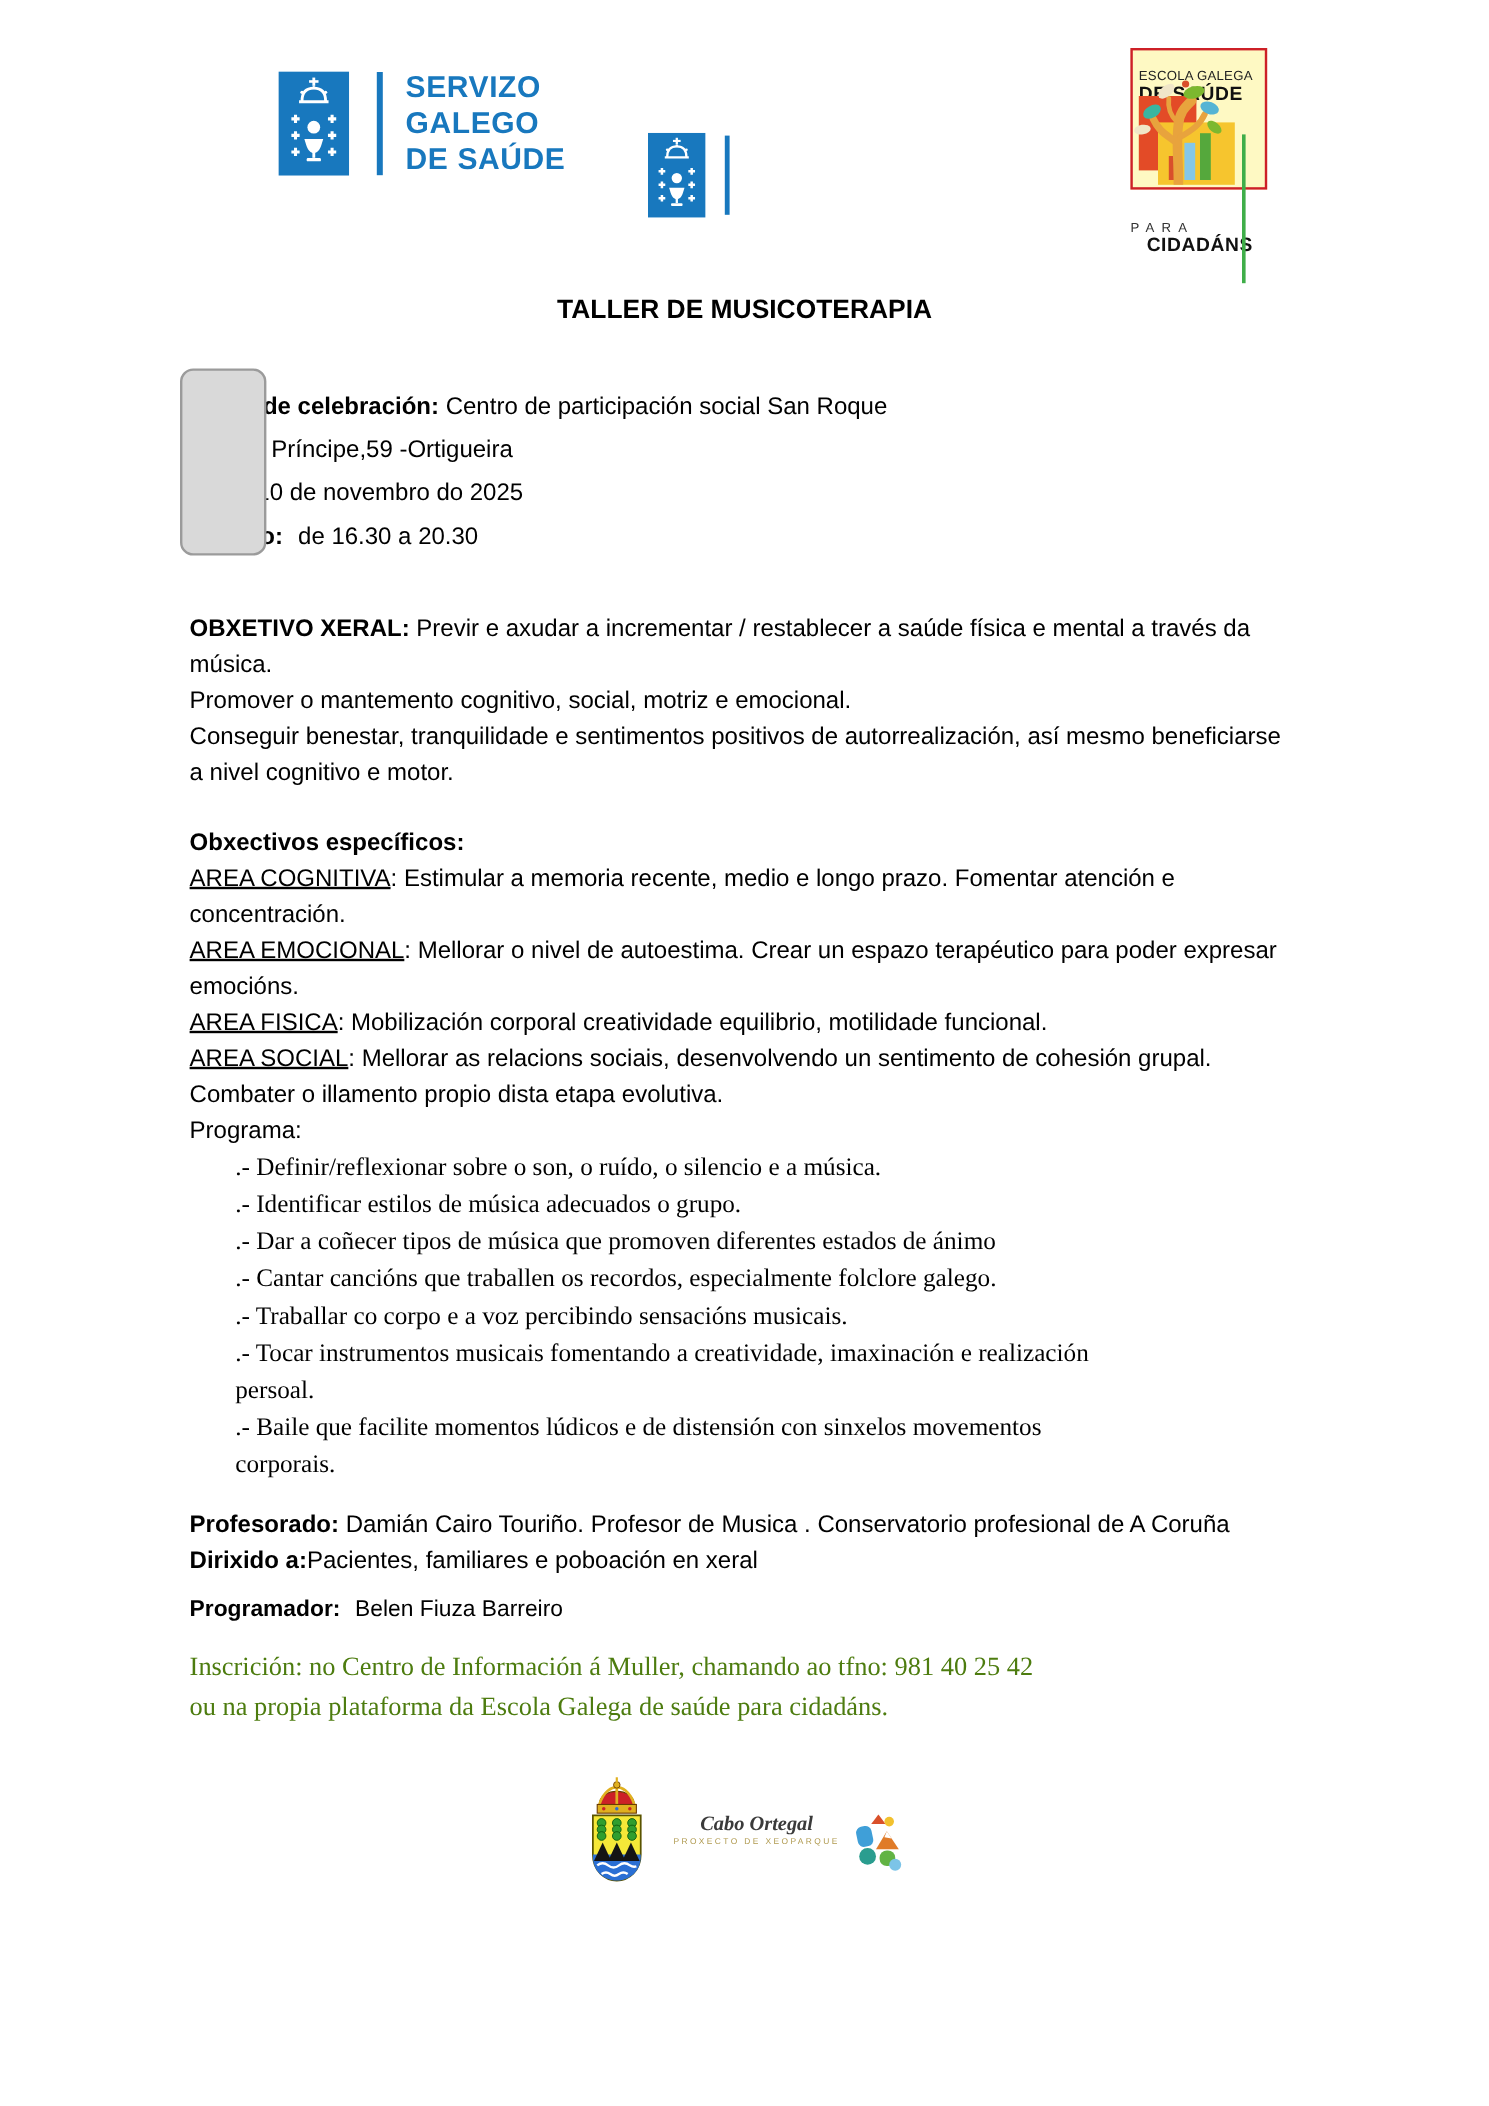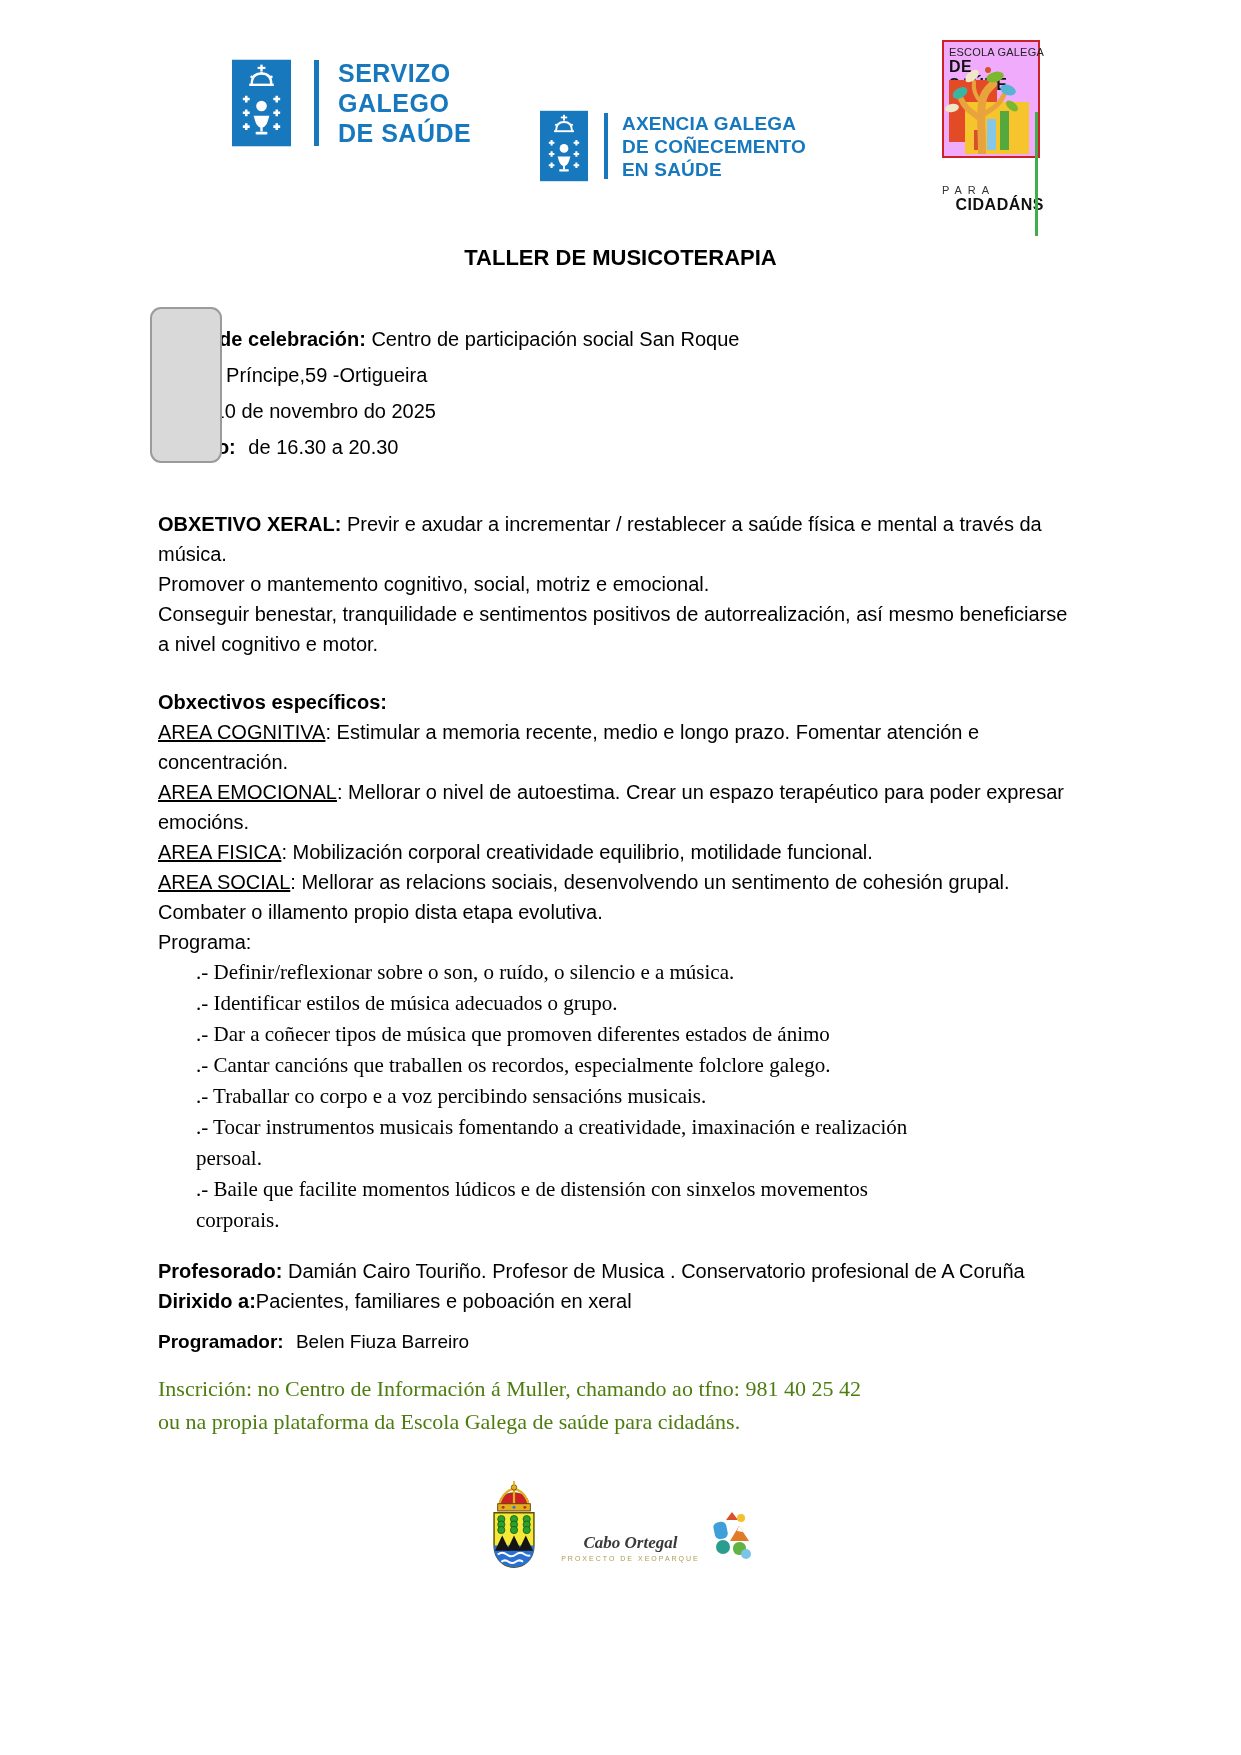--- a/index.html
+++ b/index.html
@@ -14,21 +14,21 @@
   .sergas { left:188px; top:58px;margin-left:44px; }
   .acis   { left:540px; top:110px; }
   .vbar { background:#1878be; }
   .sergas .vbar { width:5px; height:86px; margin:0 19px 0 23px; }
   .acis   .vbar { width:4px; height:66px; margin:0 14px 0 16px; }
   .blu-text { color:#1878be; font-weight:bold; }
   .sergas .blu-text { font-size:25px; line-height:30px; letter-spacing:.5px; }
   .acis   .blu-text { font-size:19px; line-height:23px; letter-spacing:.2px; }
   
   .escola { position:absolute; left:942px; top:40px; width:102px; }
-  .esc-box { position:relative; width:98px; height:118px; border:2px solid #cd2027; padding:4px 4px 0 5px; background:#f0abfc; }
+  .esc-box { position:relative; width:114px; height:118px; border:2px solid #cd2027; padding:16px 4px 0 5px; background:#fef9c3; }
   .esc-t1 { font-size:11px; letter-spacing:.2px; color:#222; white-space:nowrap; }
   .esc-t2 { font-size:16px; font-weight:bold; color:#111; letter-spacing:.5px; }
   .esc-art { position:absolute; left:0; top:34px; width:98px; height:110px; }
   .esc-red-square { position:absolute; left:5px; top:4px; width:48px; height:62px; background:#e34b27; }
   .esc-yellow-box { position:absolute; left:21px; top:26px; width:64px; height:52px; background:#f6c52e; }
   .esc-yellow-box .bar { position:absolute; bottom:4px; }
   .bar-r { left:9px;  width:9px; height:20px; background:#d94f2b; }
   .bar-b { left:22px; width:9px; height:31px; background:#85c7e8; }
   .bar-g { left:35px; width:9px; height:39px; background:#55a83c; }
   .esc-tree { position:absolute; left:-2px; top:-14px; }
@@ -52,21 +52,21 @@
   .heading { margin-top:28px; font-size:20px; font-weight:bold; line-height:30px; }
   .ul { text-decoration:underline; }
   .prog-list { font-family:"Liberation Serif", serif; font-size:21px; line-height:31px;
                margin-left:38px; max-width:740px; }
   .staff { margin-top:20px; }
   .programador-line { margin-top:12px; font-size:19px; line-height:28px; }
   .inscricion { margin-top:16px; font-family:"Liberation Serif", serif; font-size:22px;
                 line-height:33px; color:#4d7c0f; }
   
   .footer { margin-top:40px; display:flex; justify-content:center; align-items:center; gap:18px; }
-  .cabo { display:flex; align-items:flex-end; gap:6px; transform:translateY(6px); }
+  .cabo { display:flex; align-items:flex-start; gap:6px; transform:translateY(6px); }
   .cabo-text { font-family:"Liberation Serif", serif; font-style:italic; font-weight:bold;
                font-size:17px; color:#3a3a3a; text-align:center; }
   .cabo-sub { font-size:7px; letter-spacing:2px; color:#b09a50; font-style:normal;
               font-family:"Liberation Sans",sans-serif; font-weight:normal; margin-top:2px; }
 </style>
 </head>
 <body>
 
 <div class="page">
 
@@ -132,25 +132,20 @@
         <g stroke="#fff" stroke-width="2.6">
           <path d="M11 40 h7 M14.5 36.5 v7"></path>
           <path d="M11 54 h7 M14.5 50.5 v7"></path>
           <path d="M11 68 h7 M14.5 64.5 v7"></path>
           <path d="M42 40 h7 M45.5 36.5 v7"></path>
           <path d="M42 54 h7 M45.5 50.5 v7"></path>
           <path d="M42 68 h7 M45.5 64.5 v7"></path>
         </g>
       </svg>
       <div class="vbar"></div>
-      <div class="blu-text">
-        <div>AXENCIA GALEGA</div>
-        <div>DE COÑECEMENTO</div>
-        <div>EN SAÚDE</div>
-      </div>
     </div>
 
     <div class="escola">
       <div class="esc-box">
         <div class="esc-t1">ESCOLA GALEGA</div>
         <div class="esc-t2">DE SAÚDE</div>
         <div class="esc-art">
           <div class="esc-red-square"></div>
           <div class="esc-yellow-box">
             <div class="bar bar-r"></div>

